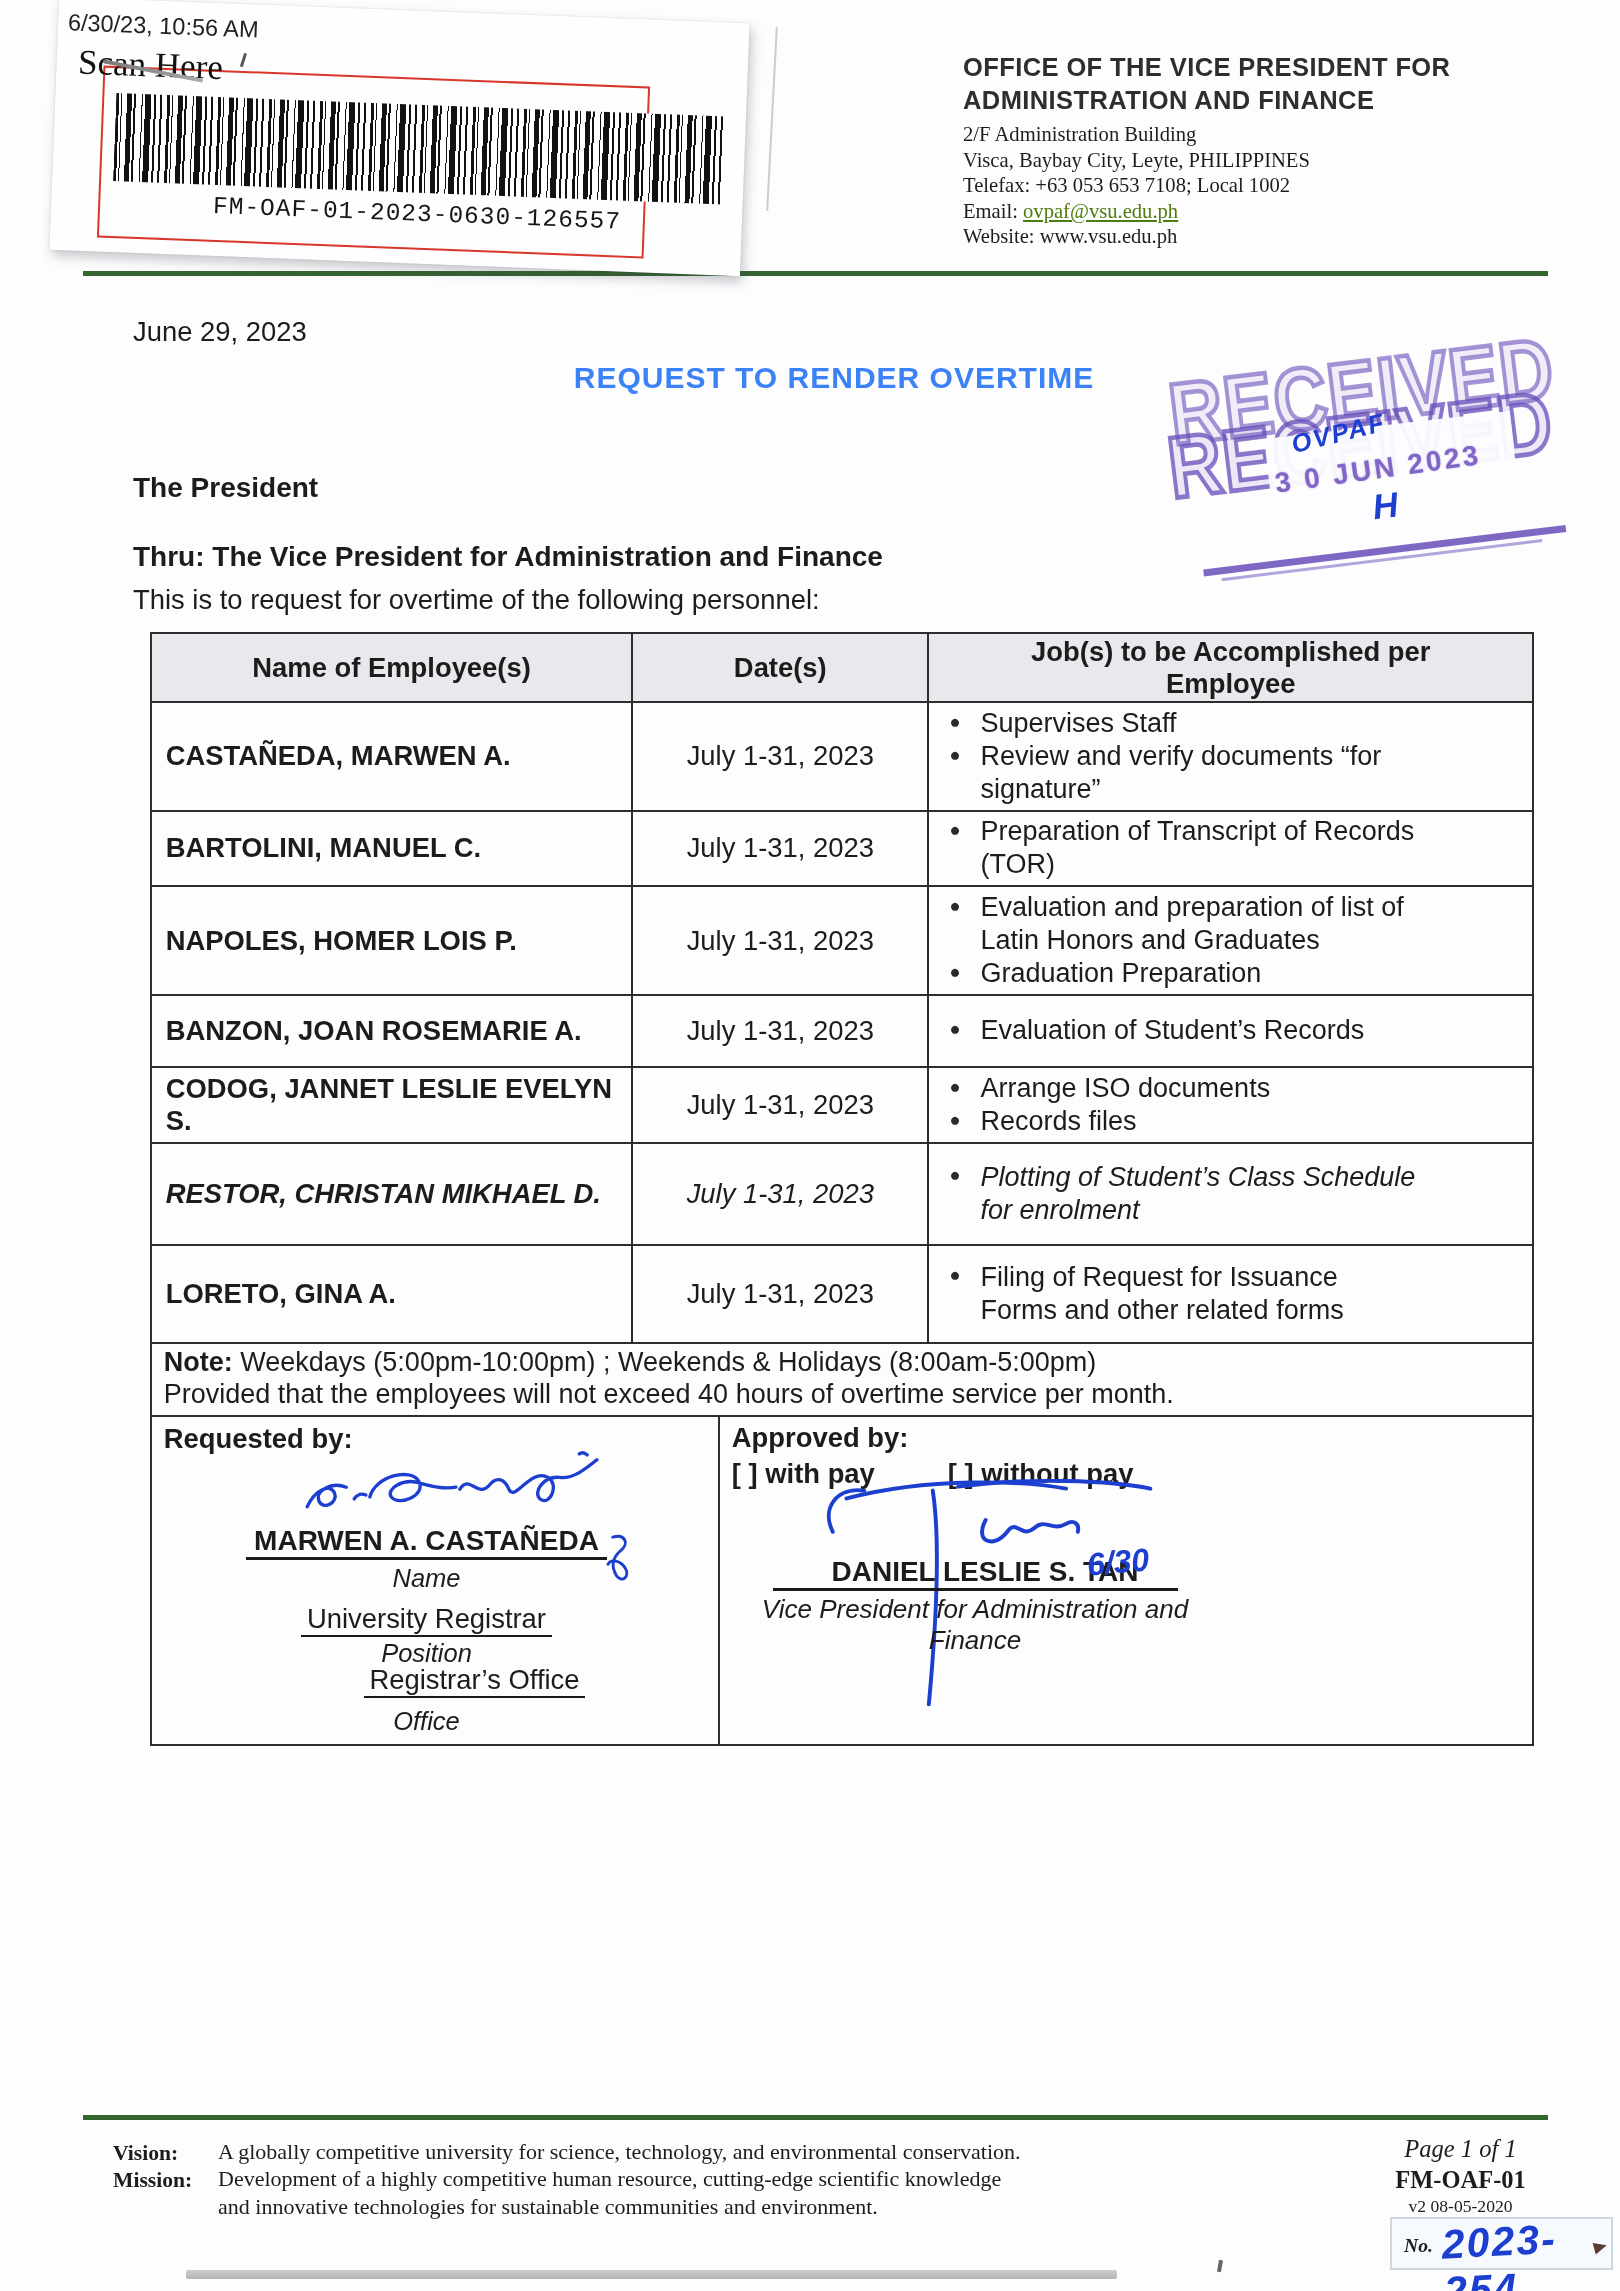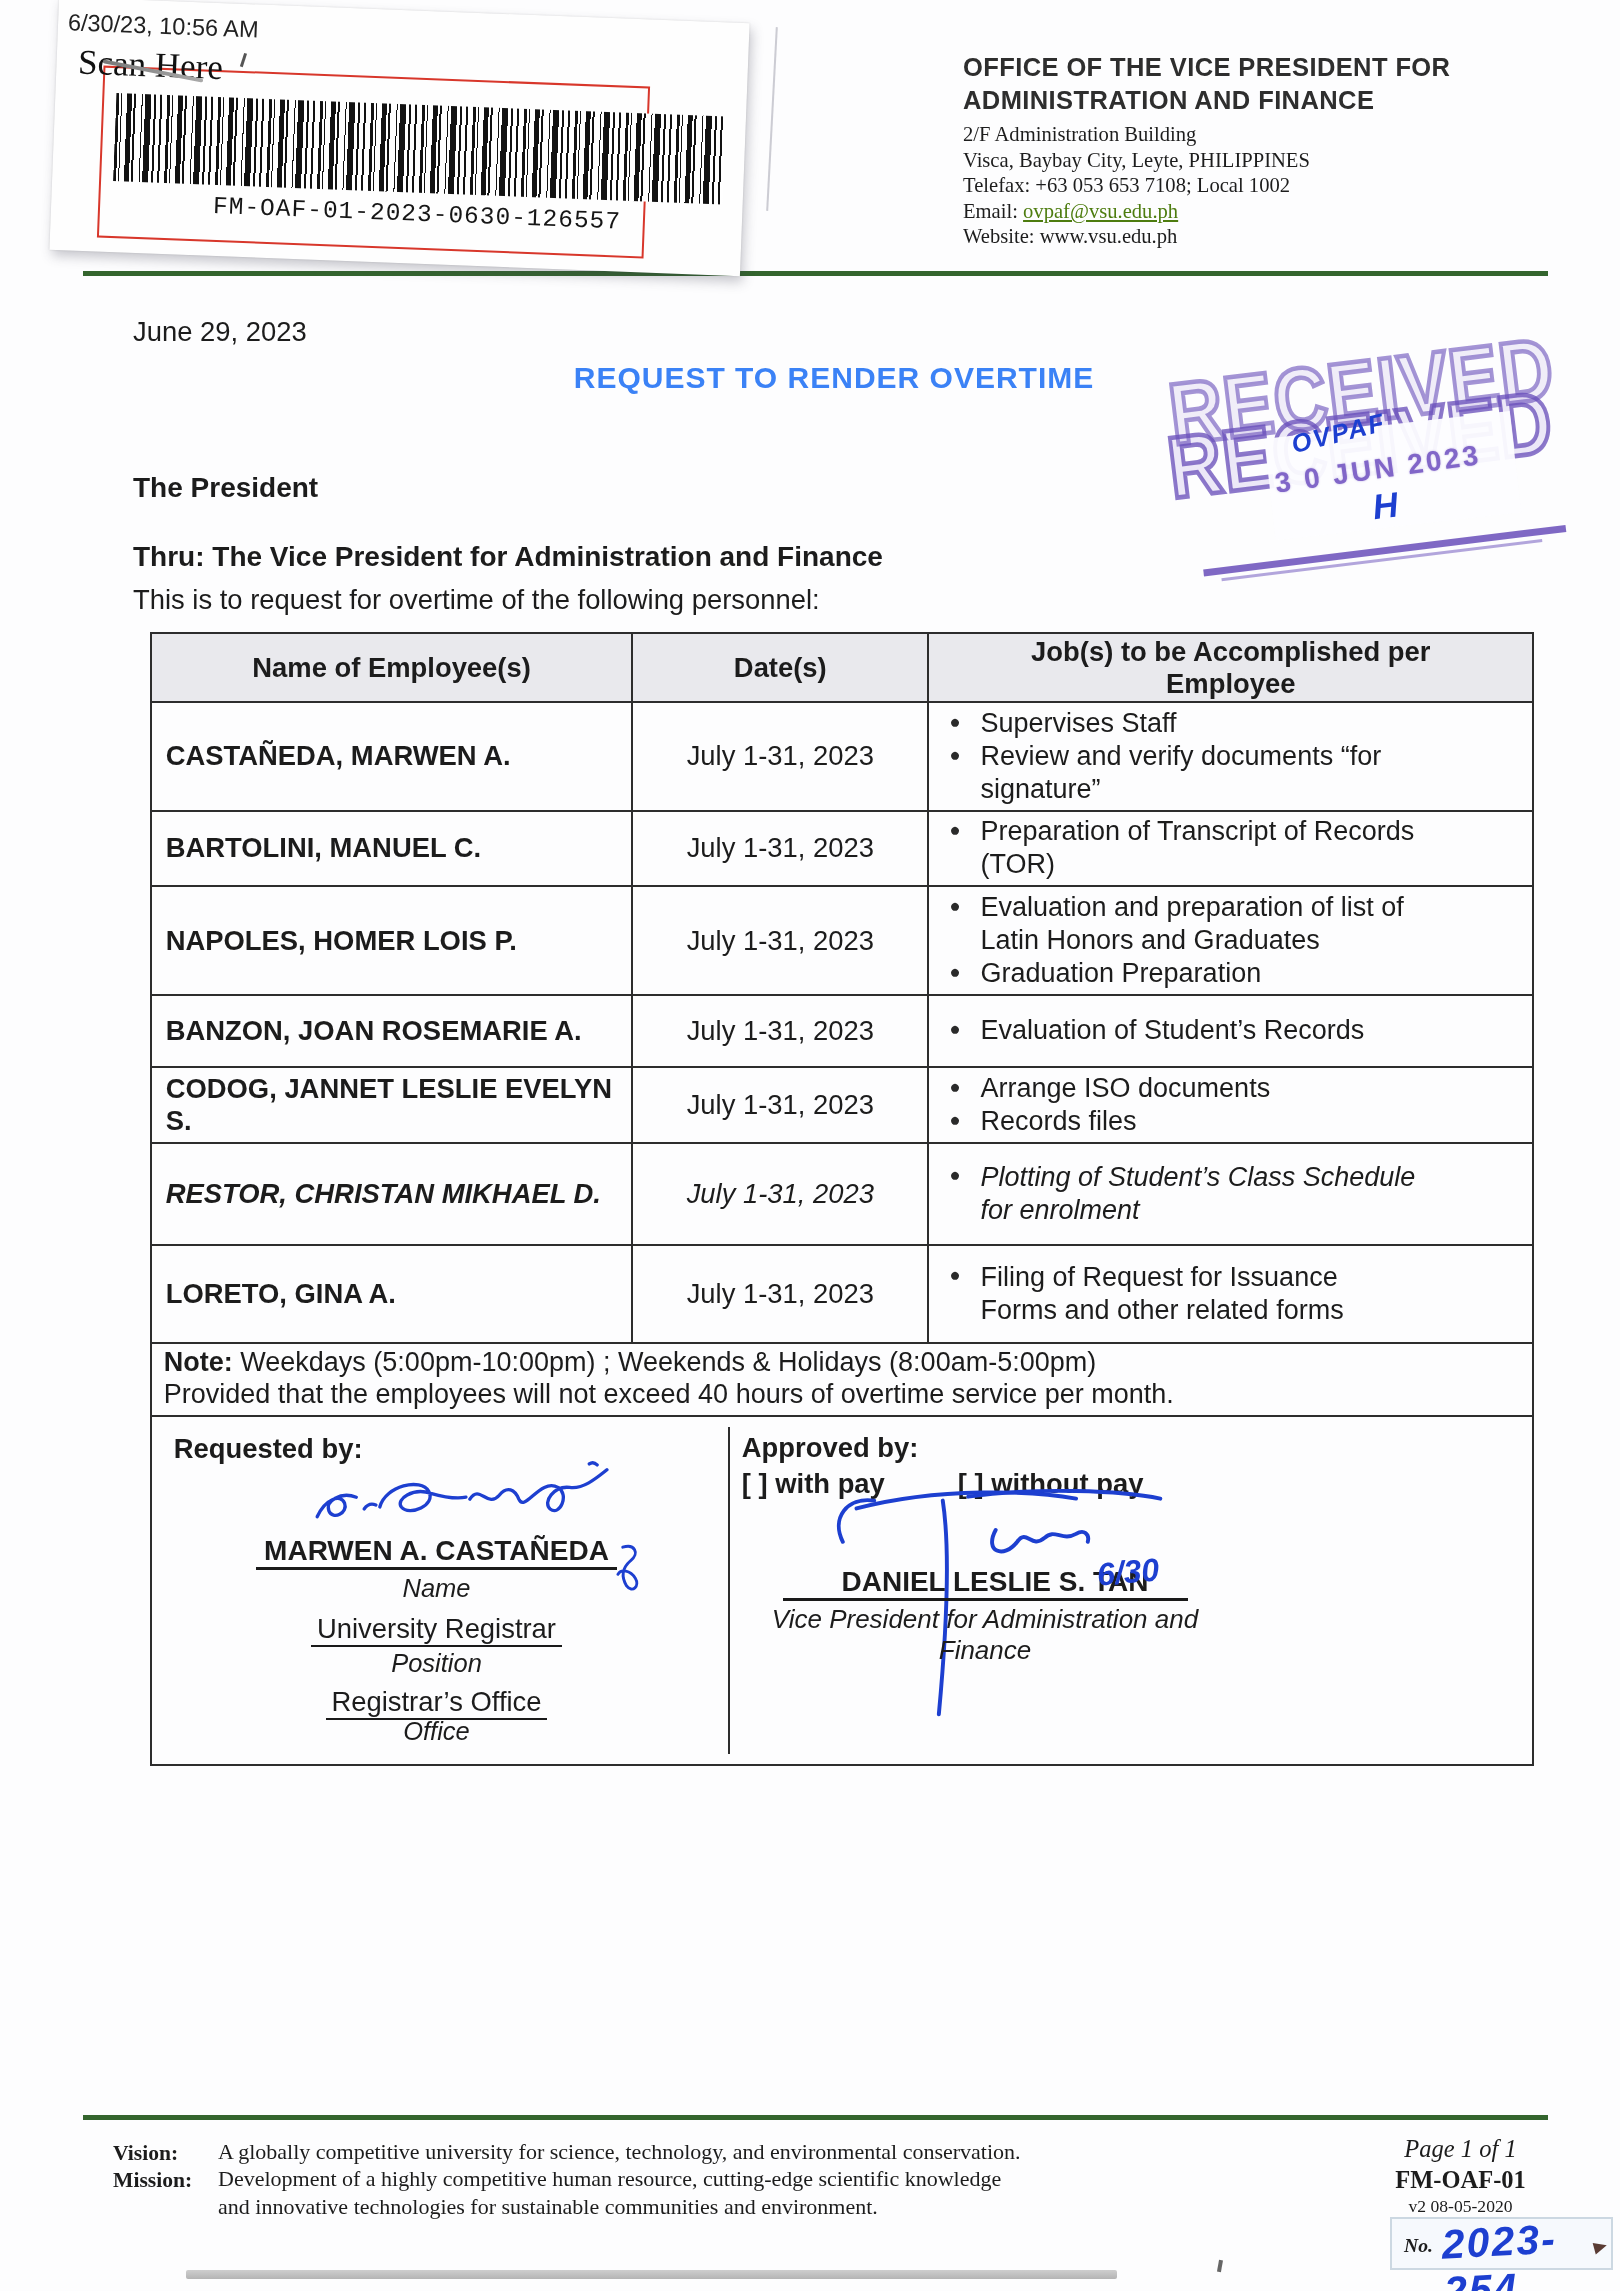--- a/index.html
+++ b/index.html
@@ -71,33 +71,33 @@
   .job { display:flex; align-items:flex-start; line-height:1.22; font-size:27px; }
   .job .bullet { width:51px; text-align:center; font-size:18.6px; padding-top:3.9px; flex:none; color:#2a2a2a; }
   .job .job-text { max-width:441px; }
 
   
   tr.note-row { height:68px; }
   td.note-cell { padding:3.9px 11.8px; font-size:27px; line-height:1.18; vertical-align:middle; }
 
   
   tr.sig-row { height:327px; }
-  td.sig-cell { padding:10px; vertical-align:top; }
+  td.sig-cell { padding:0; vertical-align:top; }
   .sig-wrap { display:flex; height:327px; }
   .sig-left  { width:568px; border-right:2px solid #2d2d2d; position:relative; }
   .sig-right { flex:1; position:relative; }
   .lbl-bold { font-weight:bold; font-size:27.4px; }
   .sig-left  .req-lbl { position:absolute; left:11.8px; top:5.9px; }
   .cline { position:absolute; left:0; width:549px; text-align:center; }
   .uline  { display:inline-block; border-bottom:3.9px solid #1a1a1a; padding:0 7.8px; font-weight:bold; font-size:28px; }
   .uline2 { display:inline-block; border-bottom:2.9px solid #1a1a1a; padding:0 5.9px; font-size:27.4px; }
   .cap { font-style:italic; font-size:25.5px; }
   .sig-left .name-l { top:108px; } .sig-left .cap-name { top:147px; }
   .sig-left .pos-l  { top:186px; } .sig-left .cap-pos  { top:222px; }
-  .sig-left .off-l  { top:259px; } .sig-left .cap-off  { top:290px; }
+  .sig-left .off-l  { top:247px;margin-left:48px; } .sig-left .cap-off  { top:290px; }
   .sig-right .app-lbl { position:absolute; left:11.8px; top:4.9px; }
   .sig-right .pay-line { position:absolute; left:11.8px; top:41px; font-weight:bold; font-size:27.4px; }
   .sig-right .pay-line .gap { display:inline-block; width:73px; }
   .sig-right .cline { width:510px; }
   .sig-right .name-l { top:139px; } .sig-right .name-l .uline { padding:0 39px 0 59px; }
   .sig-right .cap-vp { top:177px; font-size:26px; }
   .hw { color:#1d3fd0; }
   .hw-date { position:absolute; left:367px; top:127px; font-size:32px; font-style:italic; font-weight:bold; transform:rotate(-5deg); }
   svg.sig { position:absolute; pointer-events:none; }
   .sig-cast { left:145px; top:33px; }

